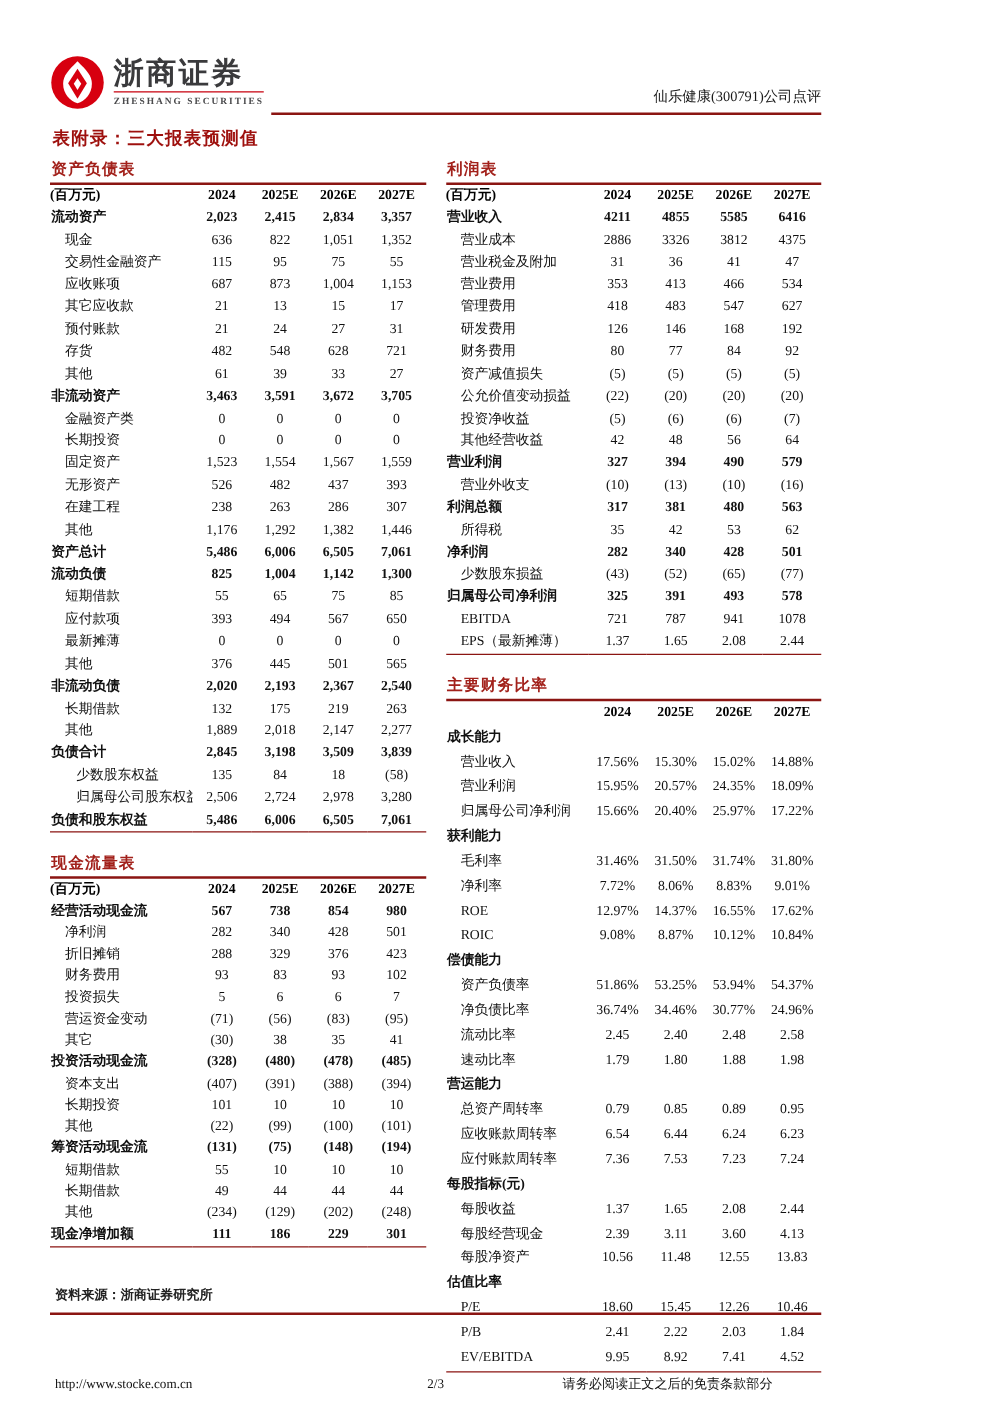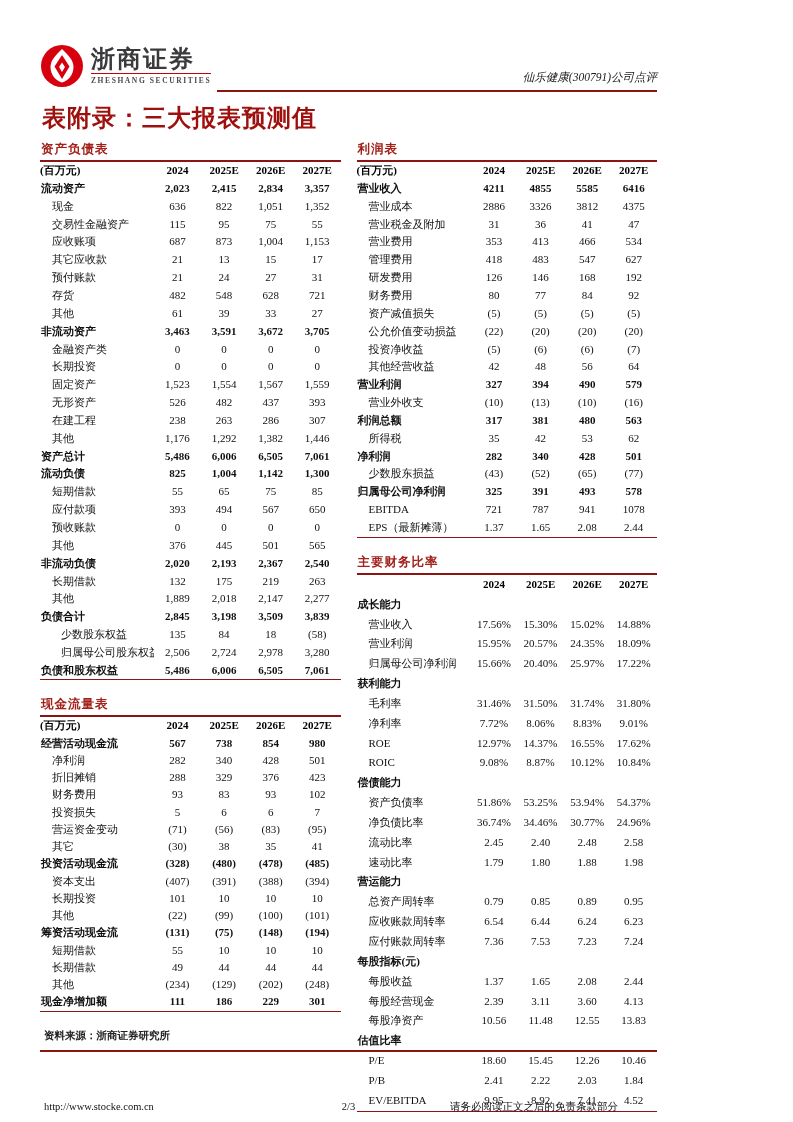--- a/index.html
+++ b/index.html
@@ -14,24 +14,24 @@
   
   .hdr { display:flex; align-items:flex-end; }
   .logo-block { display:flex; align-items:center; gap:7px; padding-bottom:4px; }
   .logo-svg { width:44px; height:44px; display:block; }
   .brand-txt { display:flex; flex-direction:column; }
   .brand-cn { font-size:24px; font-weight:bold; color:#3a3a3c; letter-spacing:2px; line-height:1.05; }
   .brand-en { font-size:7.5px; font-weight:bold; color:#4a4a4c; letter-spacing:1.6px;
               border-top:1.5px solid #c8000e; padding-top:1.5px; margin-top:1px; }
   .hdr-right { flex:1; display:flex; flex-direction:column; justify-content:flex-end;
                border-bottom:2px solid #8b1512; margin-left:6px; }
-  .doc-ref { text-align:right; font-size:11.5px; color:#1a1a1a; padding-bottom:5px; font-style:italic; }
+  .doc-ref { text-align:right; font-size:11.5px; color:#1a1a1a; padding-bottom:5px; }
 
   
-  .page-title { font-size:24px; font-weight:bold; color:#9e100d; margin:10px 0 7px 2px; letter-spacing:1px; }
+  .page-title { font-size:14px; font-weight:bold; color:#9e100d; margin:10px 0 7px 2px; letter-spacing:1px; }
 
   
   .cols { display:flex; gap:16px; }
   .col { flex:1; min-width:0; }
 
   .fin-section h2 {
     font-size:12.5px; font-weight:bold; color:#a2211b; letter-spacing:1px;
     padding:0 0 2px 1px; border-bottom:2px solid #8b1512;
   }
   .sec-gap { margin-top:16px; }
@@ -238,21 +238,21 @@
                   <td class="val">85</td>
                 </tr>
                 <tr>
                   <td class="lbl ind1">应付款项</td>
                   <td class="val">393</td>
                   <td class="val">494</td>
                   <td class="val">567</td>
                   <td class="val">650</td>
                 </tr>
                 <tr>
-                  <td class="lbl ind1">预收账款</td>
+                  <td class="lbl ind1">最新摊薄</td>
                   <td class="val">0</td>
                   <td class="val">0</td>
                   <td class="val">0</td>
                   <td class="val">0</td>
                 </tr>
                 <tr>
                   <td class="lbl ind1">其他</td>
                   <td class="val">376</td>
                   <td class="val">445</td>
                   <td class="val">501</td>

